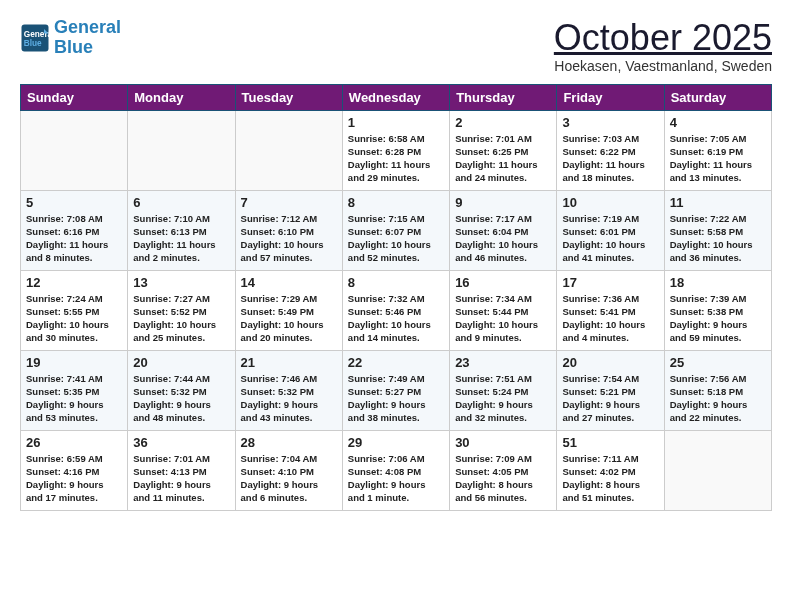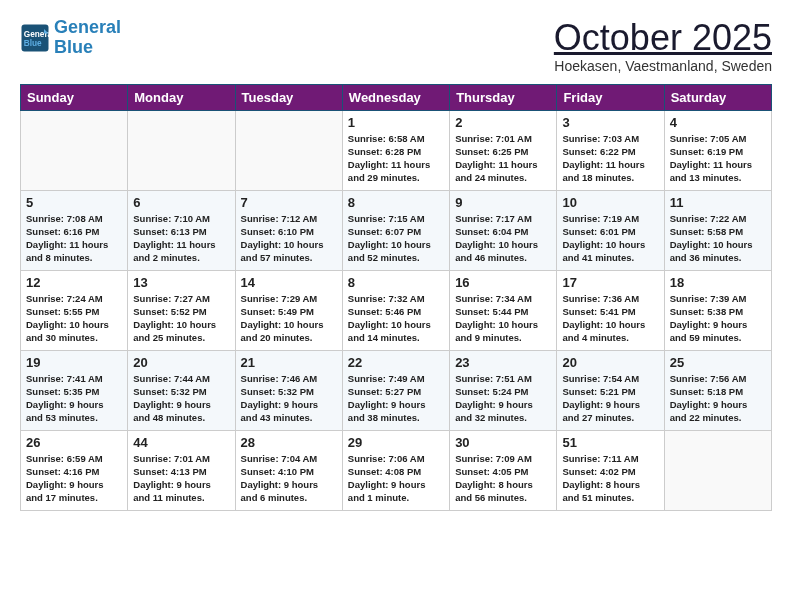--- a/index.html
+++ b/index.html
@@ -322,21 +322,21 @@
         </tr>
         <tr>
           <td>
             <span class="day-num">26</span>
             <div class="day-info">Sunrise: 6:59 AM
 Sunset: 4:16 PM
 Daylight: 9 hours
 and 17 minutes.</div>
           </td>
           <td>
-            <span class="day-num">44</span>
+            <span class="day-num">36</span>
             <div class="day-info">Sunrise: 7:01 AM
 Sunset: 4:13 PM
 Daylight: 9 hours
 and 11 minutes.</div>
           </td>
           <td>
             <span class="day-num">28</span>
             <div class="day-info">Sunrise: 7:04 AM
 Sunset: 4:10 PM
 Daylight: 9 hours

